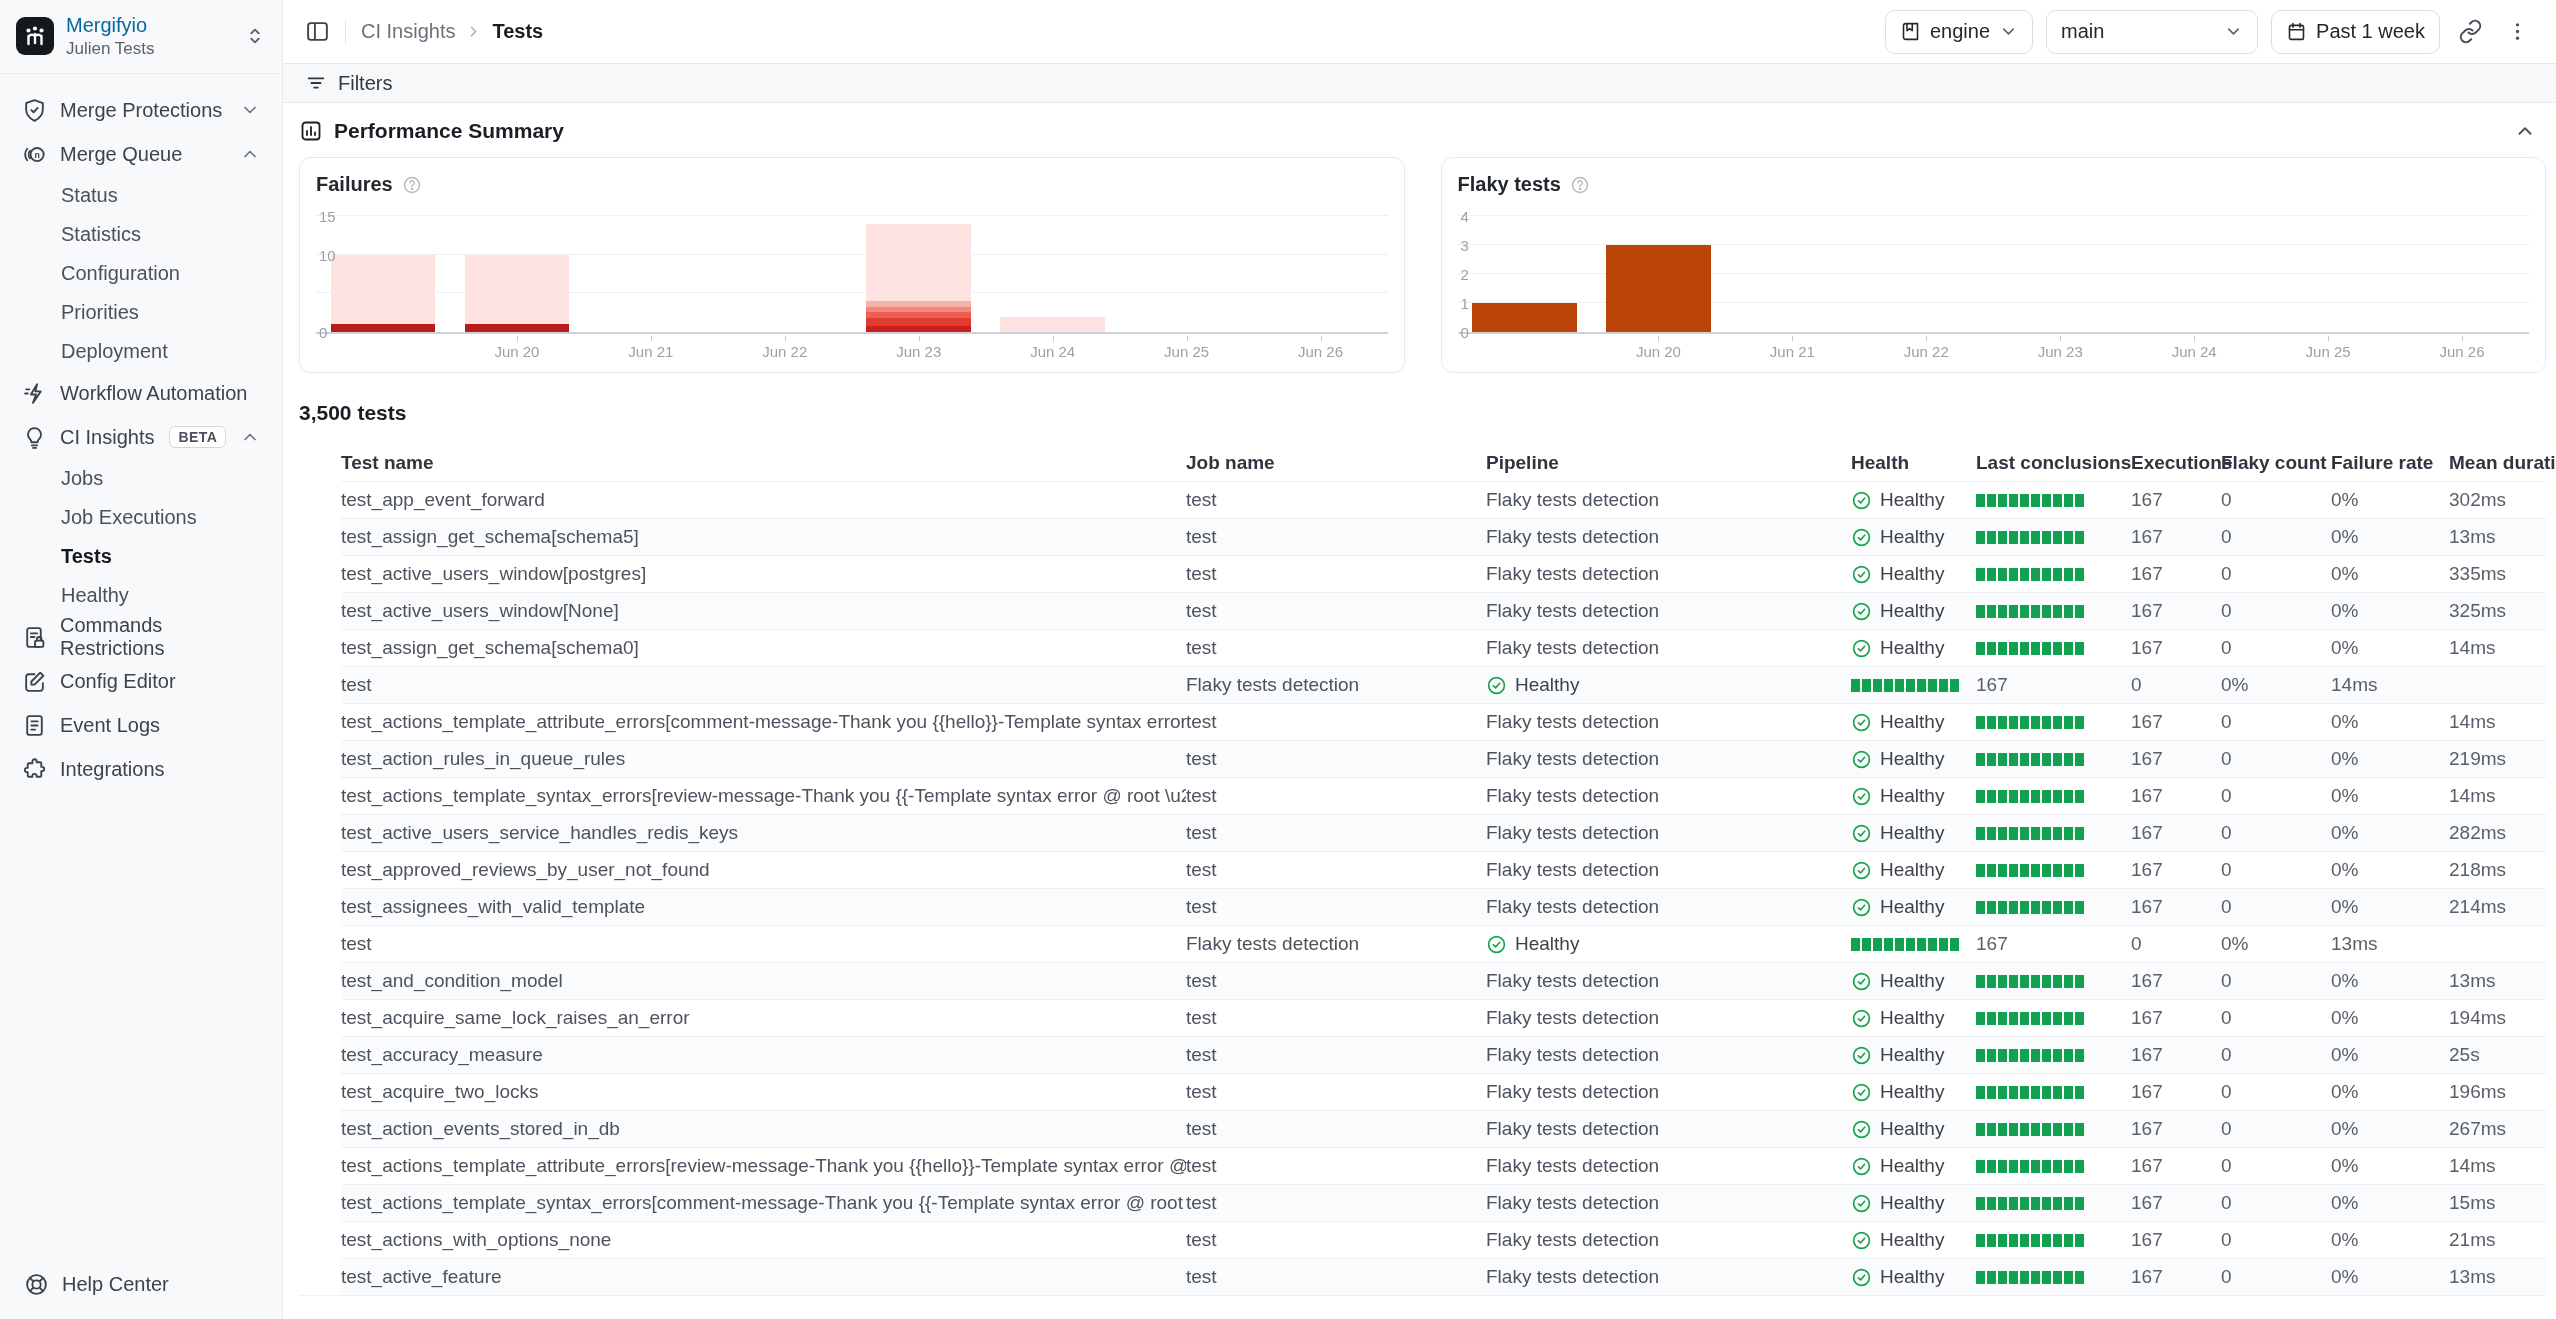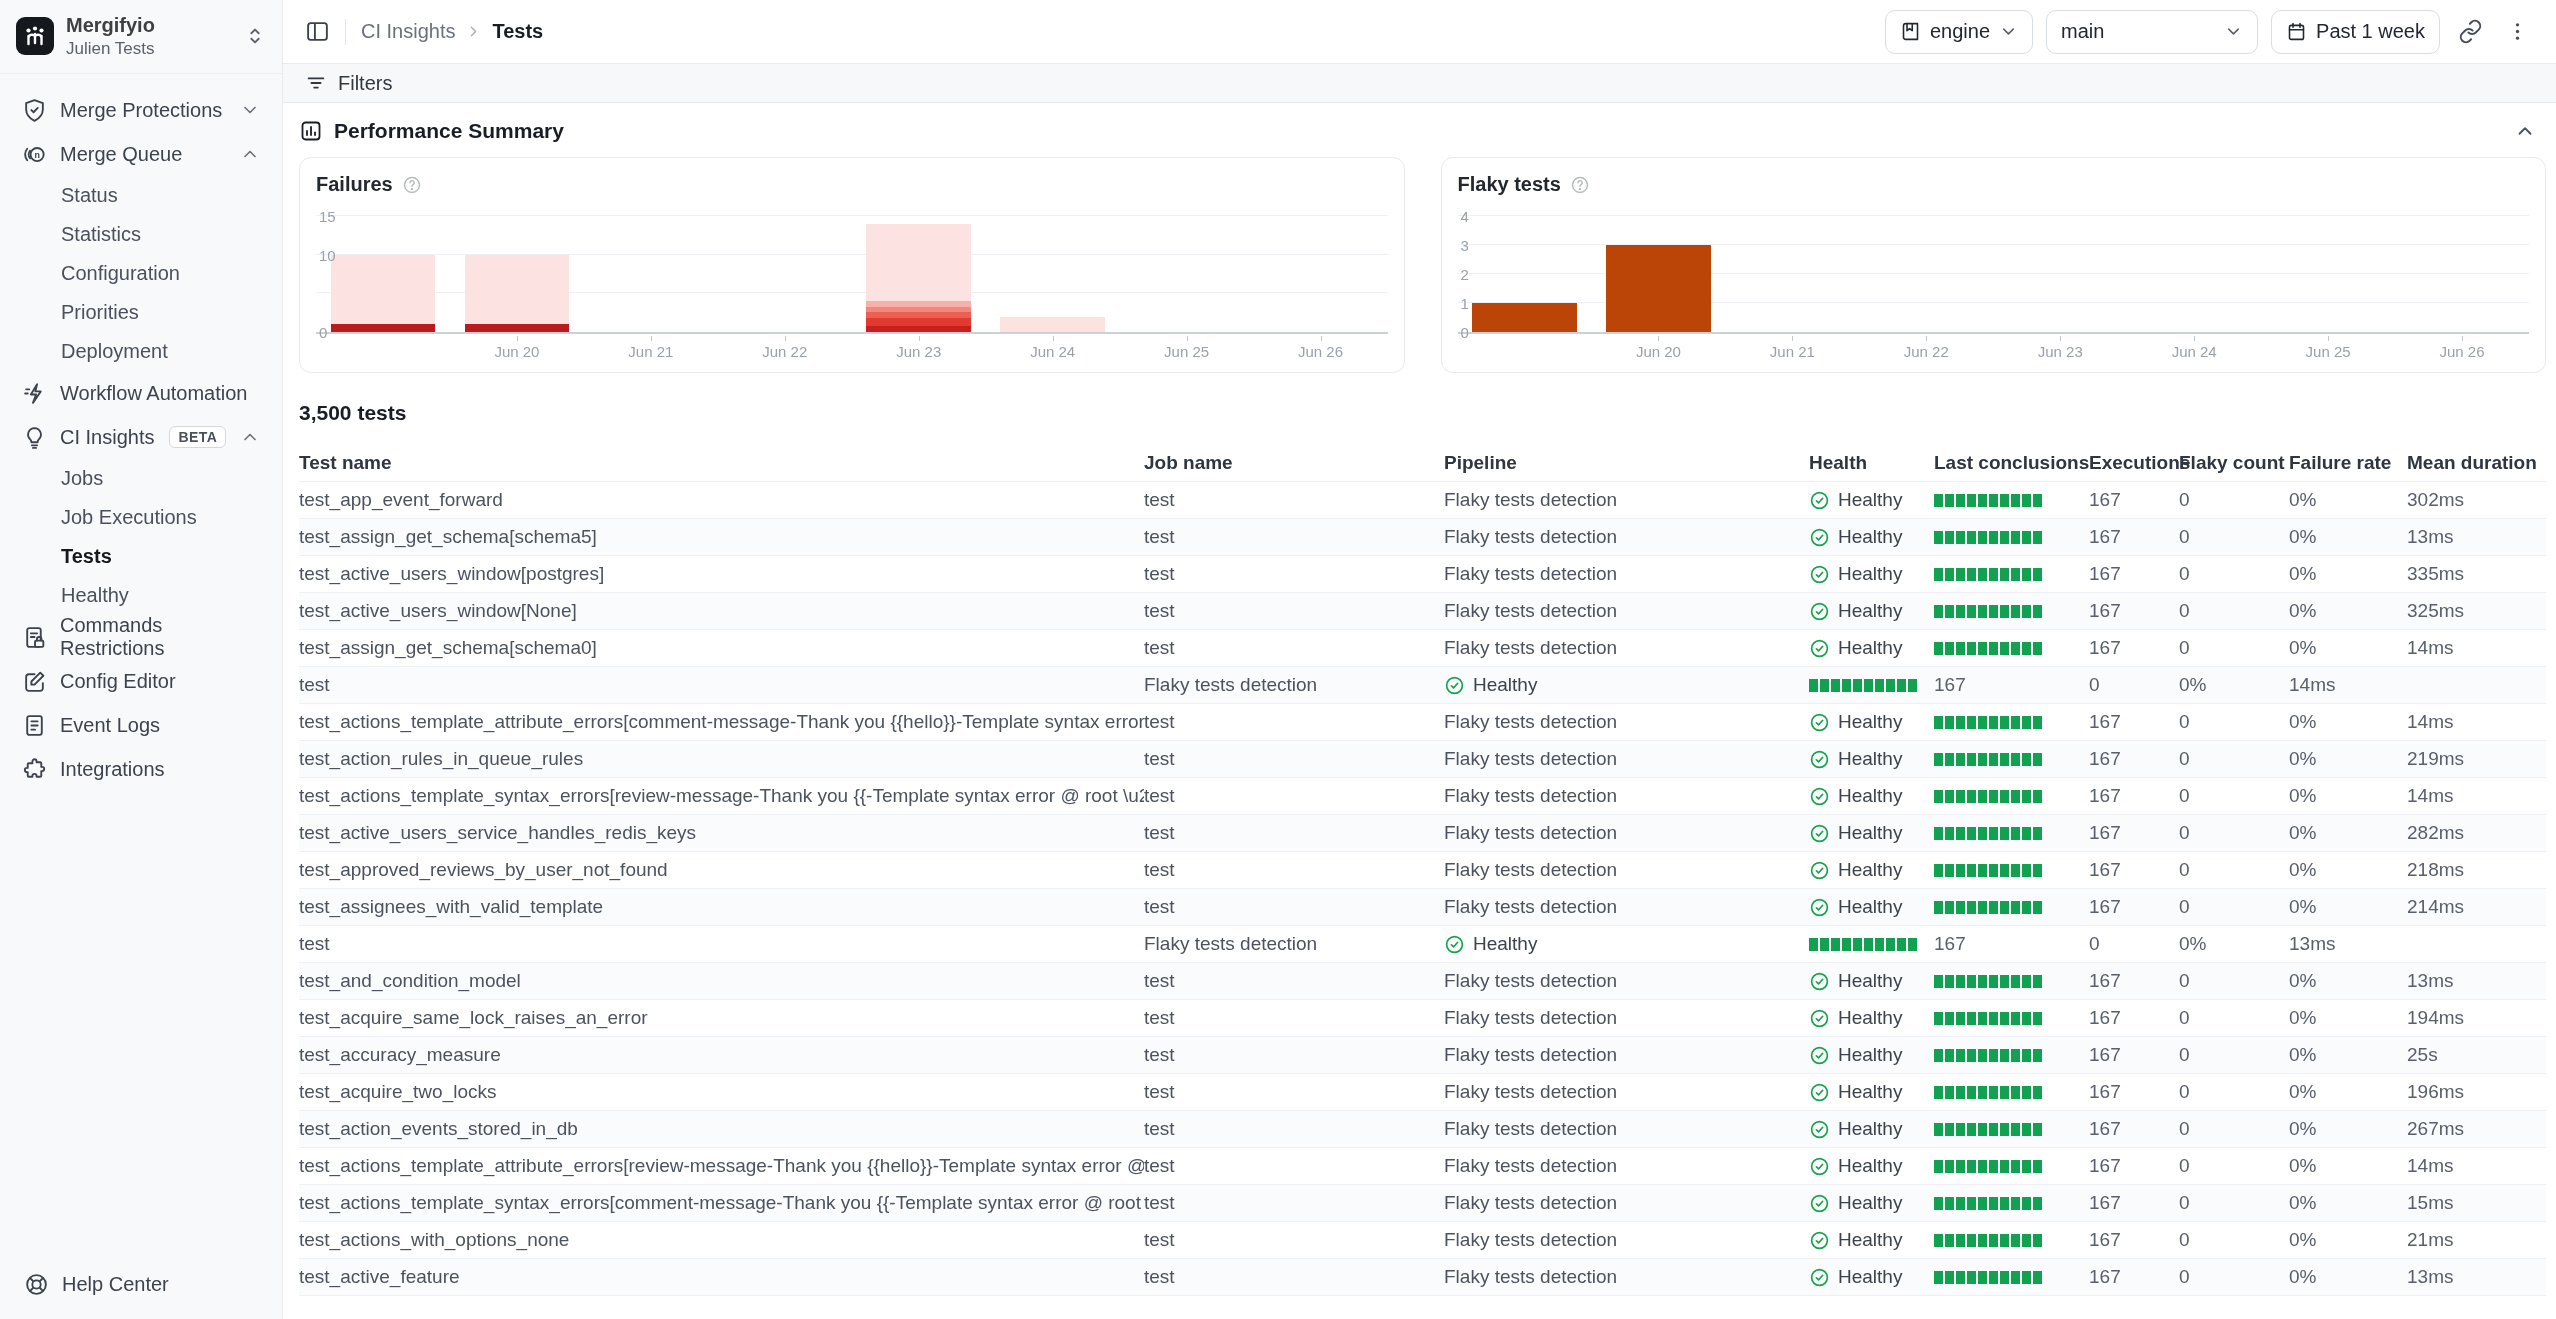--- a/index.html
+++ b/index.html
@@ -8,21 +8,21 @@
     width:2556px; height:1319px; overflow:hidden;
     font-family:"Liberation Sans", sans-serif;
     background:#ffffff; color:#1f2430; display:flex;
   }
   svg { display:block; }
 
   
   .sidebar { width:283px; min-width:283px; background:#f8f9fa; border-right:1px solid #e7e9ec; display:flex; flex-direction:column; }
   .ws { display:flex; align-items:center; gap:12px; padding:13px 16px 14px; border-bottom:1px solid #eceef1; }
   .ws-texts { line-height:1.25; }
-  .ws-name { font-size:20px; font-weight:700; color:#404040; }
+  .ws-name { font-size:20px; font-weight:400; color:#0369a1; }
   .ws-owner { font-size:17px; color:#5b626c; }
   .ws-switch { margin-left:auto; color:#5b626c; cursor:pointer; }
   .nav { padding:14px 12px 0; flex:1; }
   .side-item { display:flex; align-items:center; gap:13px; height:44px; padding:0 10px; border-radius:8px; color:#3c434d; font-size:20px; font-weight:500; cursor:pointer; }
   .side-item .chev { margin-left:auto; color:#6a717c; }
   .side-sub { height:39px; padding-left:49px; display:flex; align-items:center; font-size:20px; color:#4a515c; border-radius:8px; cursor:pointer; }
   .side-sub.active { font-weight:700; color:#15181d; }
   .badge { font-size:14px; letter-spacing:.4px; border:1px solid #d4d8dd; border-radius:6px; padding:2px 8px; color:#4a515c; background:#fff; font-weight:600; margin-left:2px; }
   .side-footer { padding:18px 24px 22px; display:flex; align-items:center; gap:13px; font-size:20px; color:#3c434d; cursor:pointer; }
 
@@ -59,21 +59,21 @@
   .ylab { position:absolute; left:3px; font-size:15px; color:#9aa1ab; transform:translateY(50%); z-index:3; }
   .slots { position:absolute; inset:0; display:grid; grid-template-columns:repeat(8,1fr); z-index:1; }
   .slot { display:flex; justify-content:center; align-items:flex-end; height:100%; }
   .bar { width:78%; display:flex; flex-direction:column-reverse; }
   .seg { width:100%; }
   .xlabels { display:grid; grid-template-columns:repeat(8,1fr); margin-top:2px; height:26px; }
   .xlab { position:relative; text-align:center; font-size:15px; color:#9aa1ab; padding-top:7px; }
   .xlab.tick::before { content:""; position:absolute; top:0; left:50%; width:1px; height:5px; background:#c3c8cf; }
 
   .tests-count { font-size:21px; font-weight:700; color:#191d24; margin:28px 0 20px; }
-  .t-head, .t-row { display:grid; grid-template-columns:845px 300px 365px 125px 155px 90px 110px 118px minmax(0,1fr); align-items:center; }
+  .t-head, .t-row { display:grid; grid-template-columns:845px 300px 365px 125px 155px 90px 110px 118px minmax(0,1fr); align-items:center;margin-left:42px; }
   .t-head { height:36px; font-size:19px; font-weight:700; color:#2f3640; }
   .th { white-space:nowrap; overflow:visible; padding-right:10px; }
   .t-rows { border-bottom:1px solid #eef0f3; }
   .t-row { height:37px; border-top:1px solid #eef0f3; font-size:19px; color:#4c535e; cursor:pointer; }
   .t-row:nth-child(even) { background:#fafbfc; }
   .cell { white-space:nowrap; overflow:hidden; padding-right:14px; }
   .cell.num { color:#59606b; }
   .health { display:flex; align-items:center; gap:8px; color:#3c434d; overflow:hidden; white-space:nowrap; }
   .squares { display:flex; gap:2px; }
   .sq { width:9px; height:13px; }

